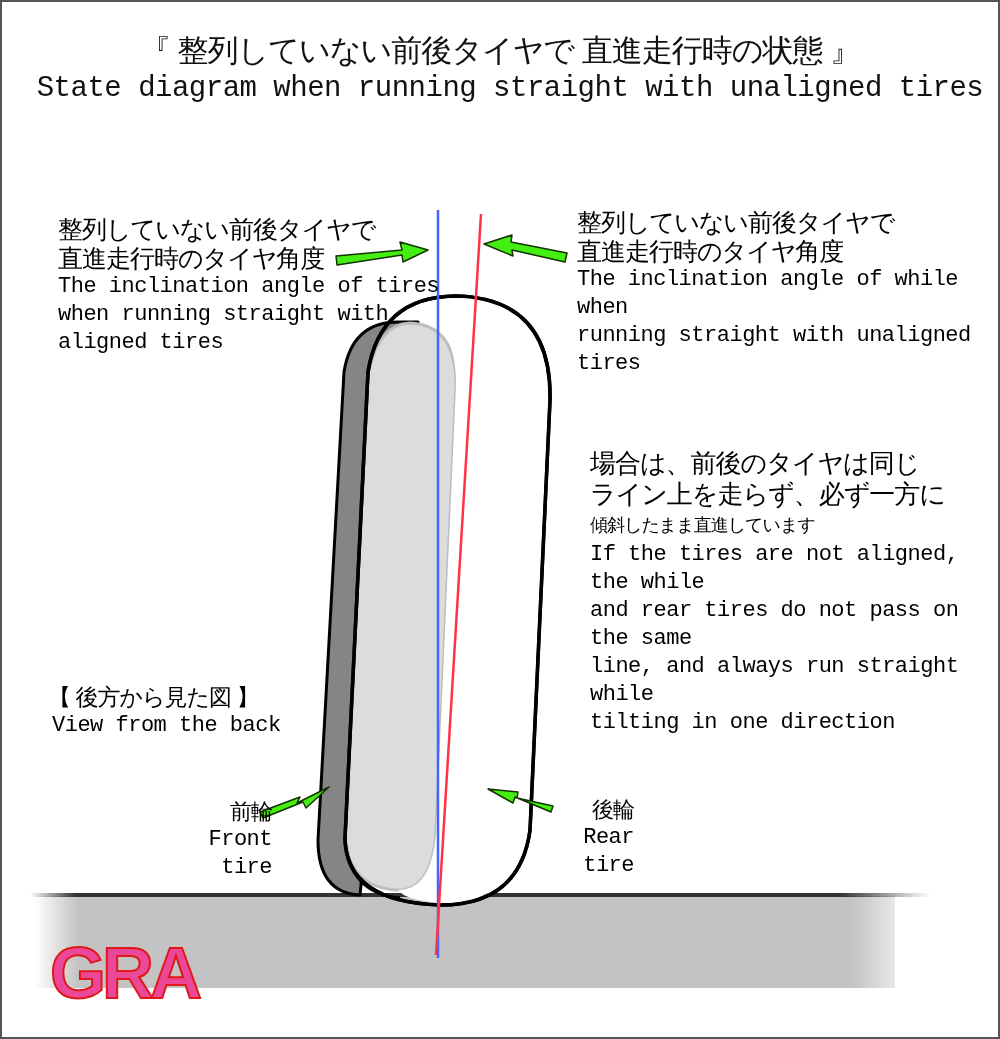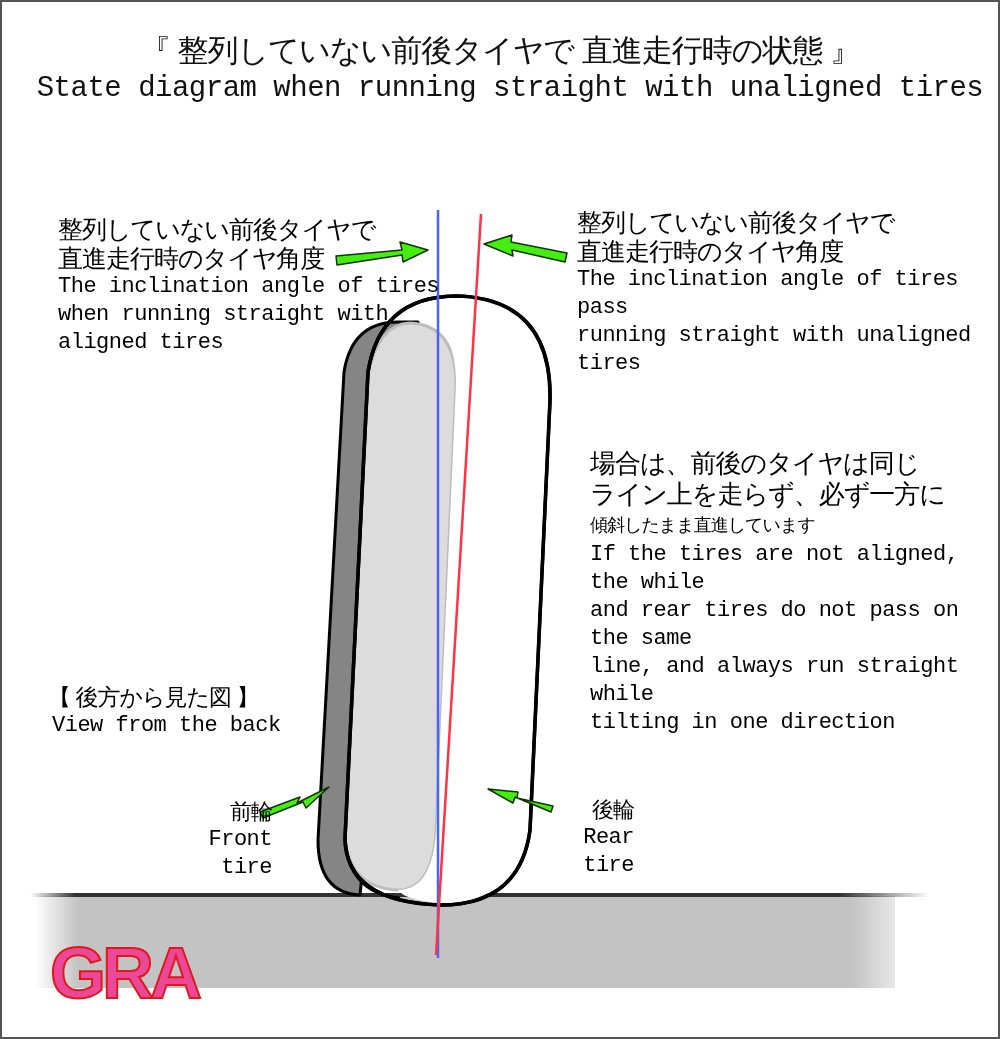--- a/index.html
+++ b/index.html
@@ -92,21 +92,21 @@
   <div class="jp lbl-jp">整列していない前後タイヤで</div>
   <div class="jp lbl-jp">直進走行時のタイヤ角度</div>
   <div class="en lbl-en">The inclination angle of tires</div>
   <div class="en lbl-en">when running straight with</div>
   <div class="en lbl-en">aligned tires</div>
 </div>
 
 <div class="block" style="left:577px; top:208px;">
   <div class="jp lbl-jp">整列していない前後タイヤで</div>
   <div class="jp lbl-jp">直進走行時のタイヤ角度</div>
-  <div class="en lbl-en">The inclination angle of tires pass</div>
+  <div class="en lbl-en">The inclination angle of while when</div>
   <div class="en lbl-en">running straight with unaligned tires</div>
 </div>
 
 <div class="block" style="left:590px; top:448px;">
   <div class="jp lbl-jp" style="font-size:26px; line-height:31px;">場合は、前後のタイヤは同じ</div>
   <div class="jp lbl-jp" style="font-size:26px; line-height:31px;">ライン上を走らず、必ず一方に</div>
   <div class="jp lbl-jp" style="font-size:18px; line-height:31px;">傾斜したまま直進しています</div>
   <div class="en lbl-en">If the tires are not aligned, the while</div>
   <div class="en lbl-en">and rear tires do not pass on the same</div>
   <div class="en lbl-en">line, and always run straight while</div>

